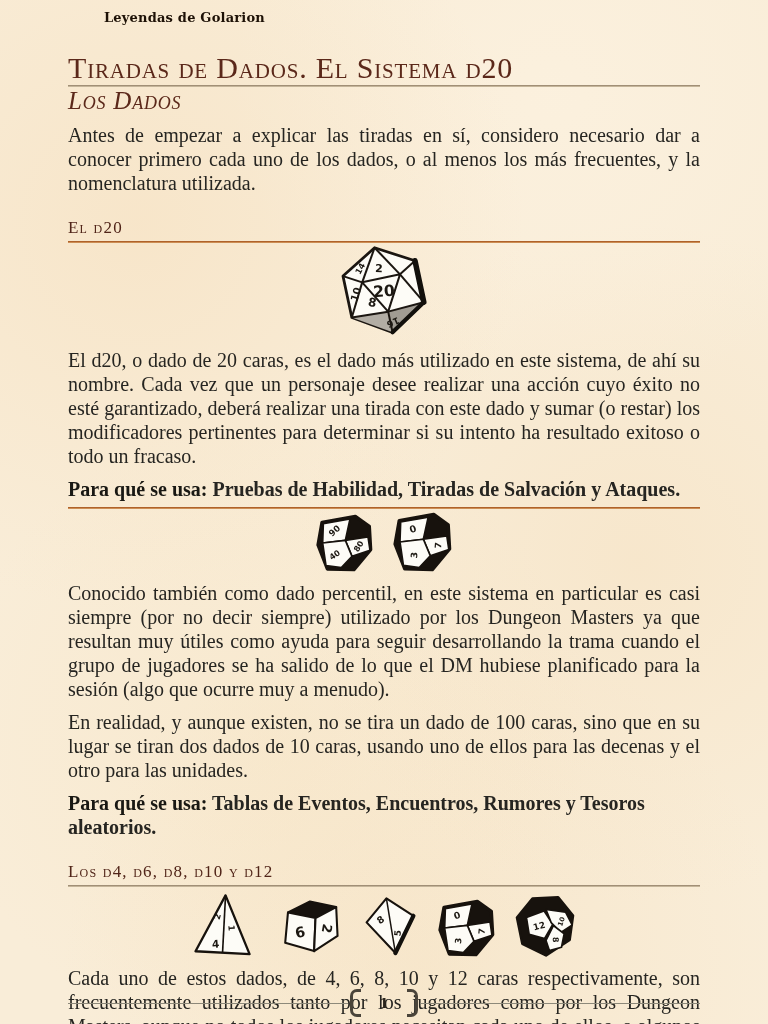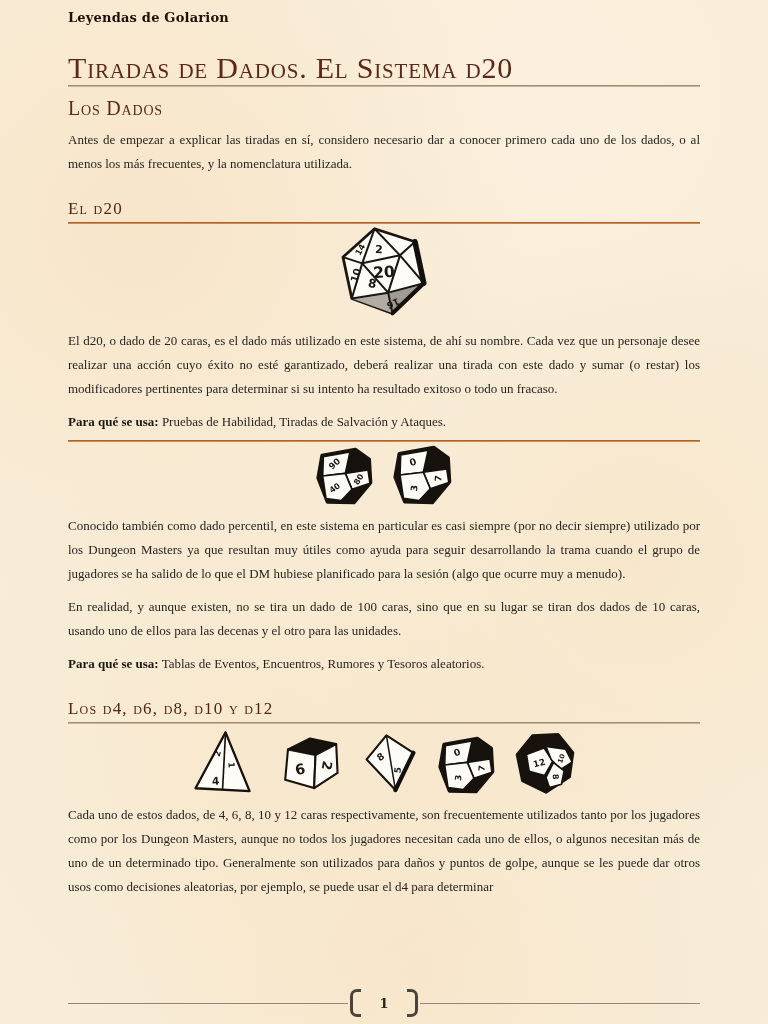--- a/index.html
+++ b/index.html
@@ -13,48 +13,48 @@
     background-image:
       radial-gradient(circle at 18% 22%, rgba(243,212,168,.30), transparent 38%),
       radial-gradient(circle at 72% 9%,  rgba(253,243,226,.55), transparent 30%),
       radial-gradient(circle at 83% 55%, rgba(242,214,172,.28), transparent 40%),
       radial-gradient(circle at 35% 72%, rgba(246,224,186,.32), transparent 36%),
       radial-gradient(circle at 55% 95%, rgba(241,212,168,.25), transparent 34%);
     color: #232220;
   }
   .pg-header {
     display: flex; justify-content: flex-start;
-    padding: 10px 68px 0 68px;
+    padding: 10px 68px 0 104px;
     font-family: "DejaVu Serif", serif;
     font-weight: bold; font-size: 13px; color: #1d1106;
     letter-spacing: .2px;
     flex-direction: column;
   }
   .content { padding: 0 68px; }
   h1 {
     margin-top: 26px;
     font-size: 30px; font-weight: normal;
     font-variant: small-caps; letter-spacing: .8px;
     color: #5b281a;
   }
   .rule { height: 2px; border: 0; }
   .rule.gray   { background: linear-gradient(to bottom, #8f7c65, #d6c8ab); }
   .rule.orange { background: linear-gradient(to bottom, #a04c16, #dba368); }
   h2 {
-    margin-top: 10px;
-    font-size: 20px; font-weight: normal;
+    font-size: 25px; font-weight: normal;
     font-variant: small-caps; letter-spacing: .8px;
     color: #5b281a;
+    font-style: italic;
   }
   p {
     margin: 8px 0 9px 0;
-    font-size: 13px; line-height: 24px;
+    font-size: 20px; line-height: 24px;
     text-align: justify; color: #262521;
   }
-  p.uses { margin: 8px 0 6px 0; text-align: left; }
+  p.uses { margin: 8px 0 6px 0; text-align: left; font-weight: bold; }
   p.uses strong { color: #191813; }
   h3 {
     margin-top: 23px;
     font-size: 17px; font-weight: normal;
     font-variant: small-caps; letter-spacing: 1.2px;
     color: #502418;
   }
   h3 + .rule { margin-top: 3px; margin-bottom: 5px; }
   figure { display: flex; justify-content: center; align-items: flex-end; }
   figure.f-d20  { height: 92px; }

